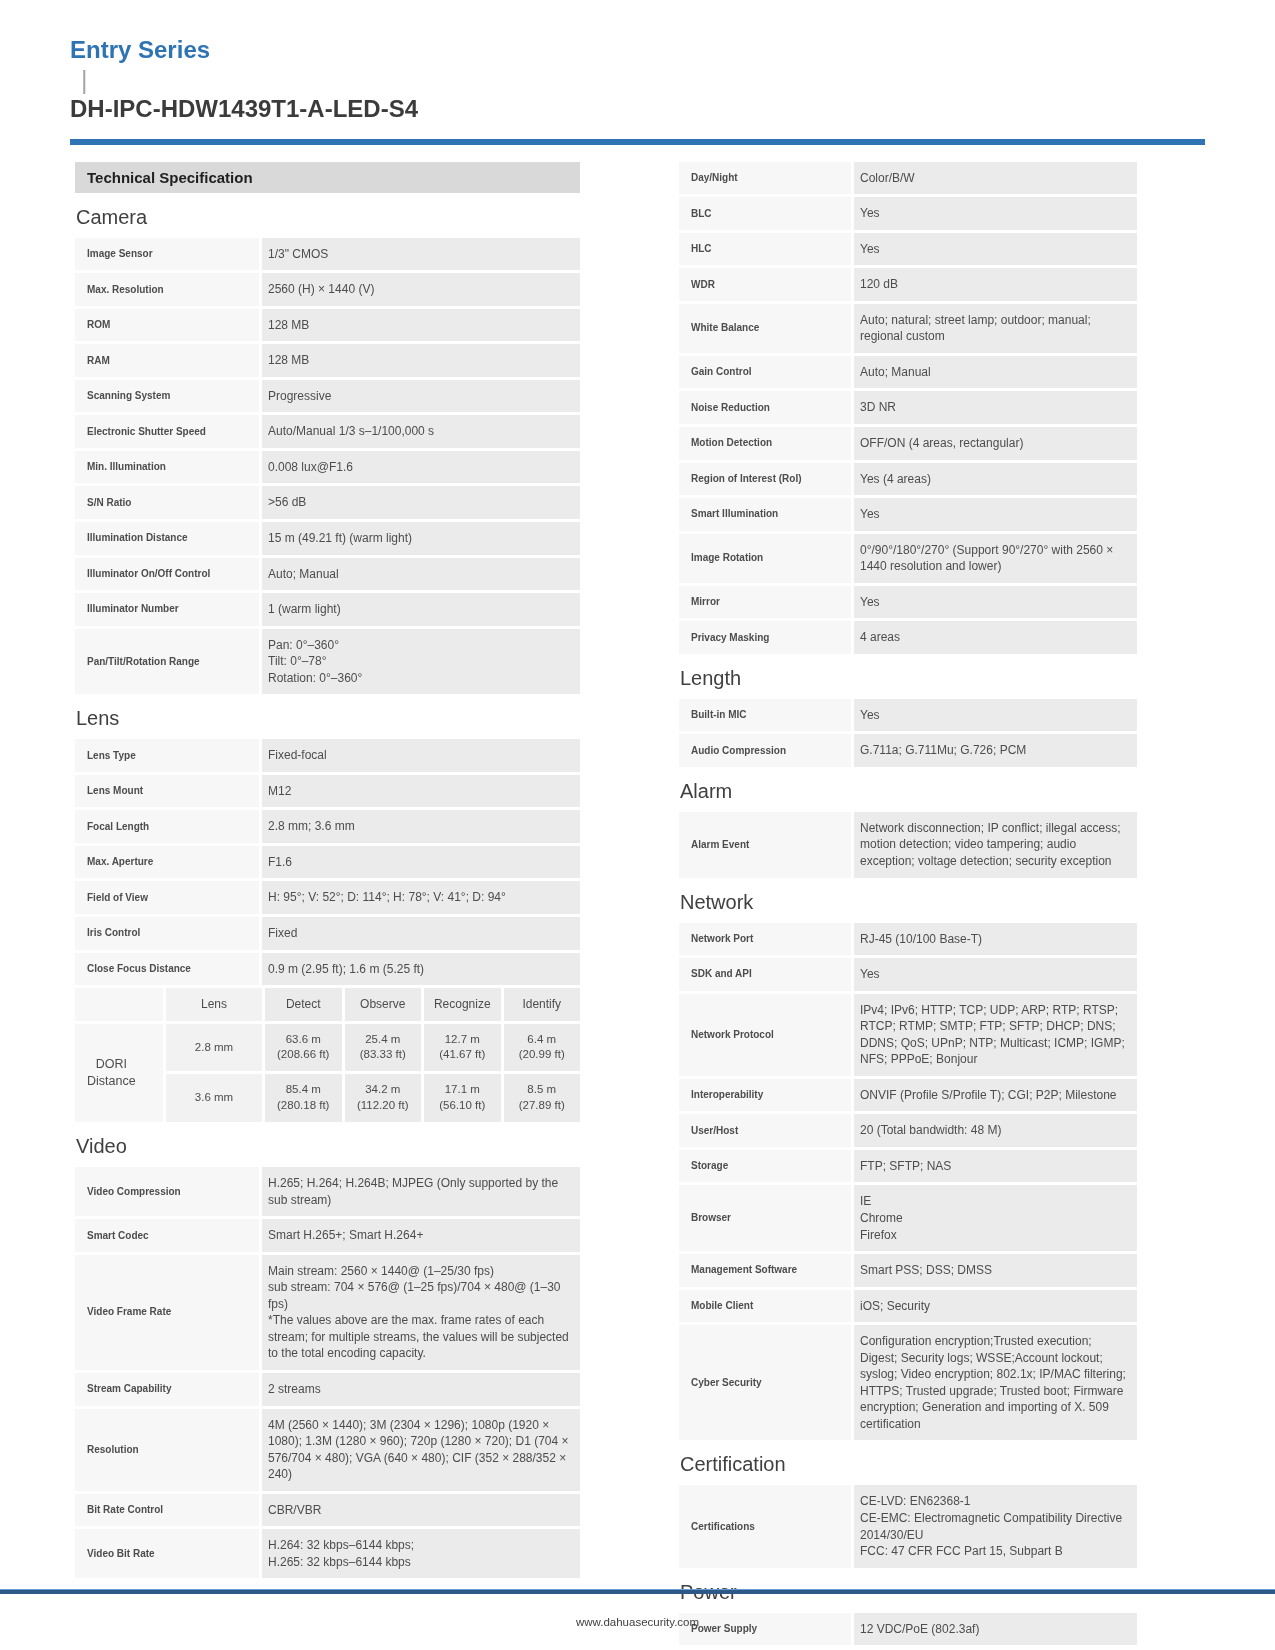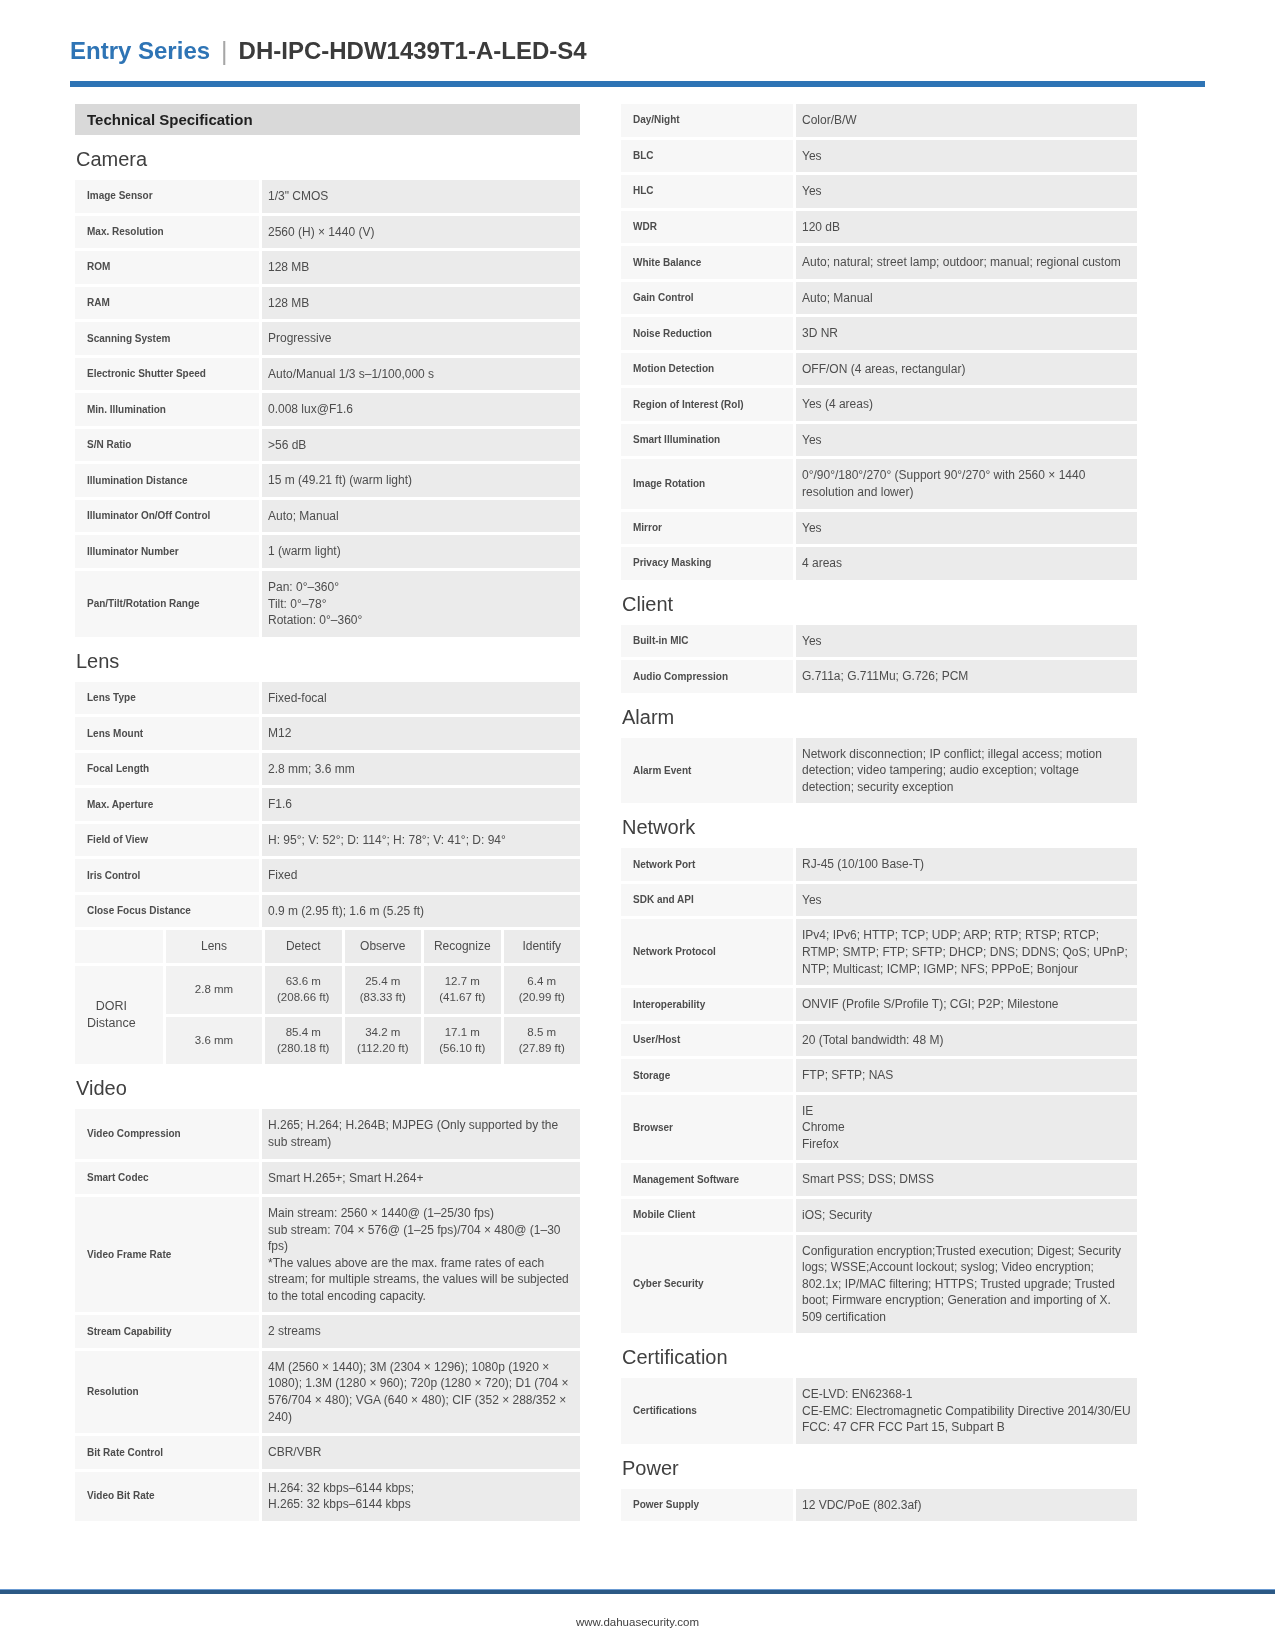--- a/index.html
+++ b/index.html
@@ -11,28 +11,28 @@
     --bar-bg:#d9d9d9;
     --footer-rule:#2c5985;
   }
   *{box-sizing:border-box;margin:0;padding:0;}
   html,body{background:#ffffff;}
   body{font-family:"Liberation Sans", sans-serif;color:var(--text);}
   .page{width:1275px;height:1650px;position:relative;background:#fff;overflow:hidden;margin:0 auto;}
 
   
   header{padding:36px 70px 0 70px;}
-  .title-line{font-size:24px;line-height:1.2;display:flex;align-items:center;}
+  .title-line{font-size:24px;line-height:1.2;display:flex;align-items:flex-start;flex-direction:column;}
   .series{color:var(--accent);font-weight:600;}
   .pipe{color:#a6a6a6;font-weight:300;margin:0 11px;font-size:25px;}
   .model{color:#3b3b3b;font-weight:700;}
   .header-rule{height:6px;background:var(--accent);margin:15px 70px 0 70px;}
 
   
-  .columns{display:flex;gap:41px;padding:17px 138px 0 75px;align-items:flex-start;}
+  .columns{display:flex;gap:99px;padding:17px 138px 0 75px;align-items:flex-start;}
   .col-left{flex:0 0 505px;}
   .col-right{flex:1;min-width:0;}
 
   .tech-bar{background:var(--bar-bg);color:#1f1f1f;font-weight:700;font-size:15px;padding:7px 12px;margin-bottom:6px;}
 
   .section-heading{font-size:20px;font-weight:400;color:var(--heading);margin:13px 0 9px 1px;}
 
   .spec-row{display:flex;gap:3px;margin-bottom:3px;}
   .cell{white-space:pre-line;line-height:1.38;}
   .spec-row .label{flex:0 0 184px;background:var(--label-bg);padding:8px 6px 8px 12px;font-size:10px;display:flex;align-items:center;font-weight:bold;}
@@ -254,21 +254,21 @@
           <div class="cell value">0°/90°/180°/270° (Support 90°/270° with 2560 × 1440 resolution and lower)</div>
         </div>
         <div class="spec-row">
           <div class="cell label">Mirror</div>
           <div class="cell value">Yes</div>
         </div>
         <div class="spec-row">
           <div class="cell label">Privacy Masking</div>
           <div class="cell value">4 areas</div>
         </div>
-        <div class="section-heading">Client</div>
+        <div class="section-heading">Length</div>
         <div class="spec-row">
           <div class="cell label">Built-in MIC</div>
           <div class="cell value">Yes</div>
         </div>
         <div class="spec-row">
           <div class="cell label">Audio Compression</div>
           <div class="cell value">G.711a; G.711Mu; G.726; PCM</div>
         </div>
         <div class="section-heading">Alarm</div>
         <div class="spec-row">

